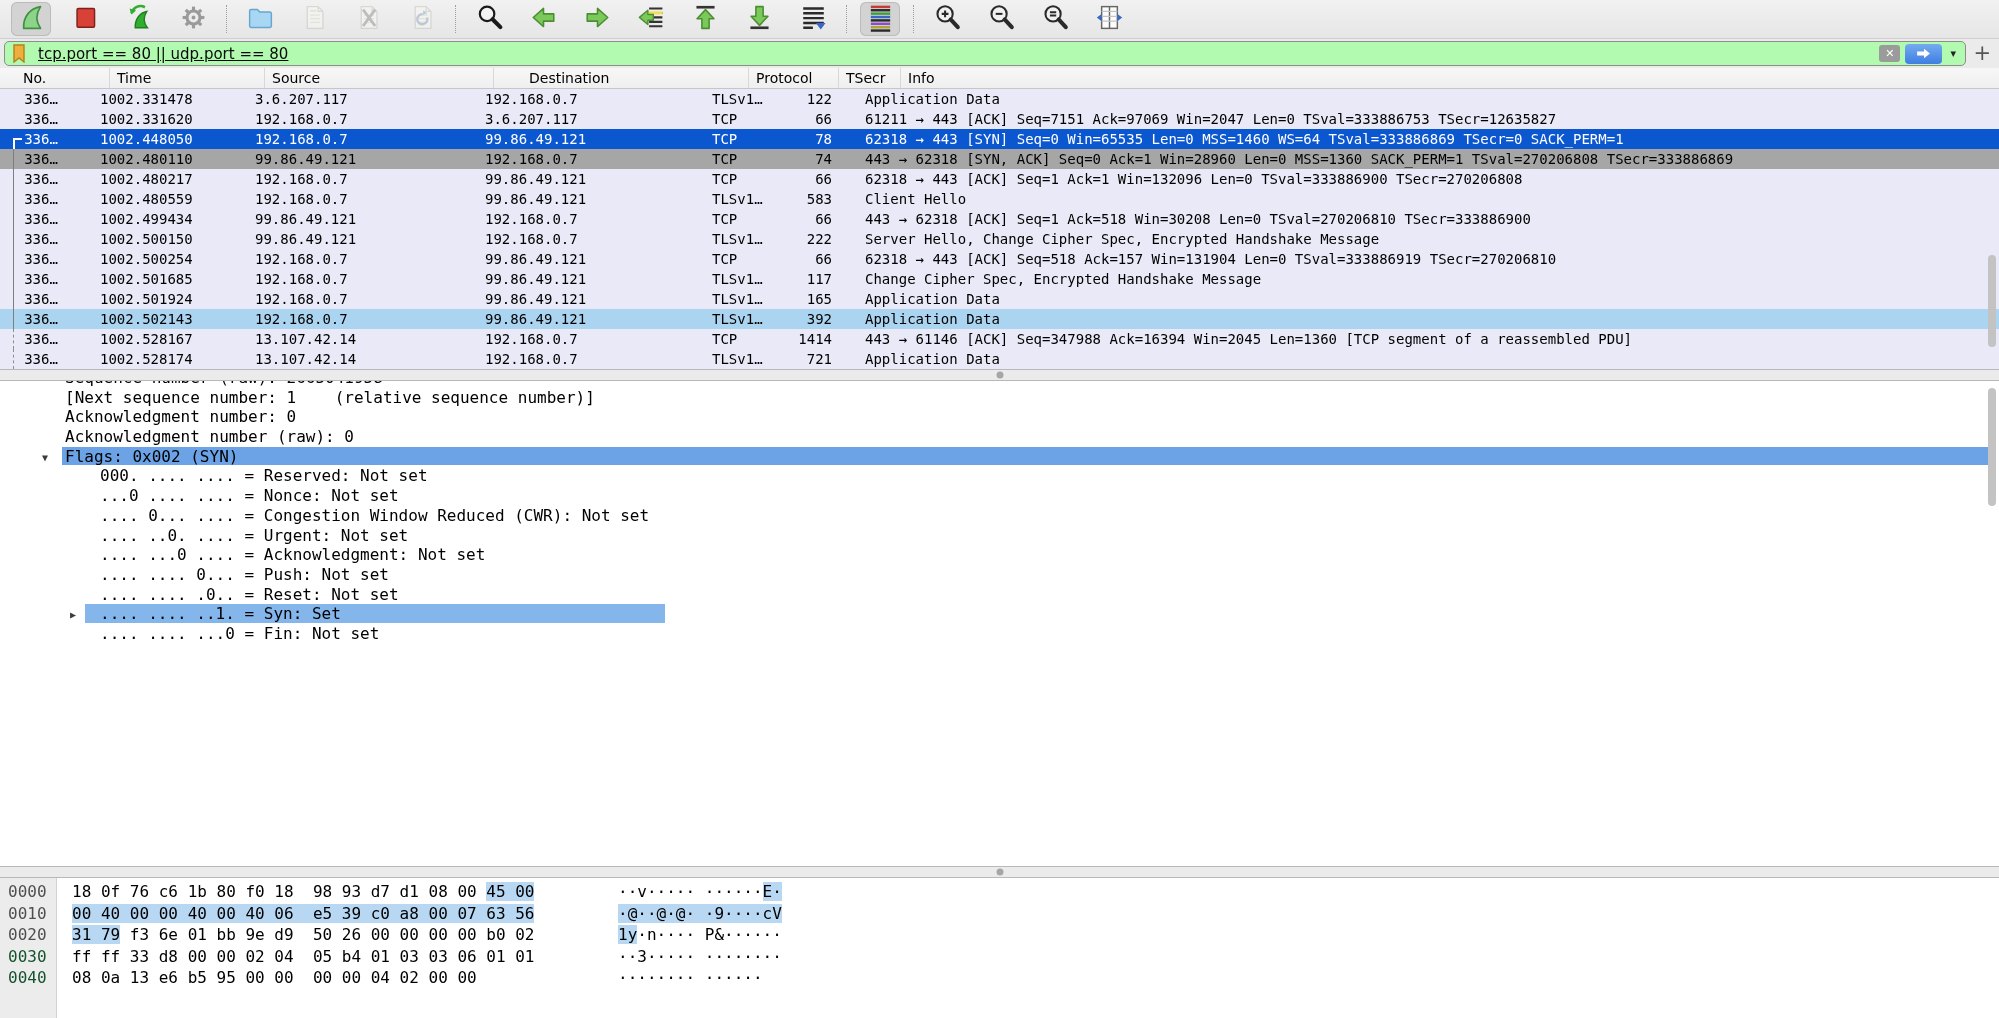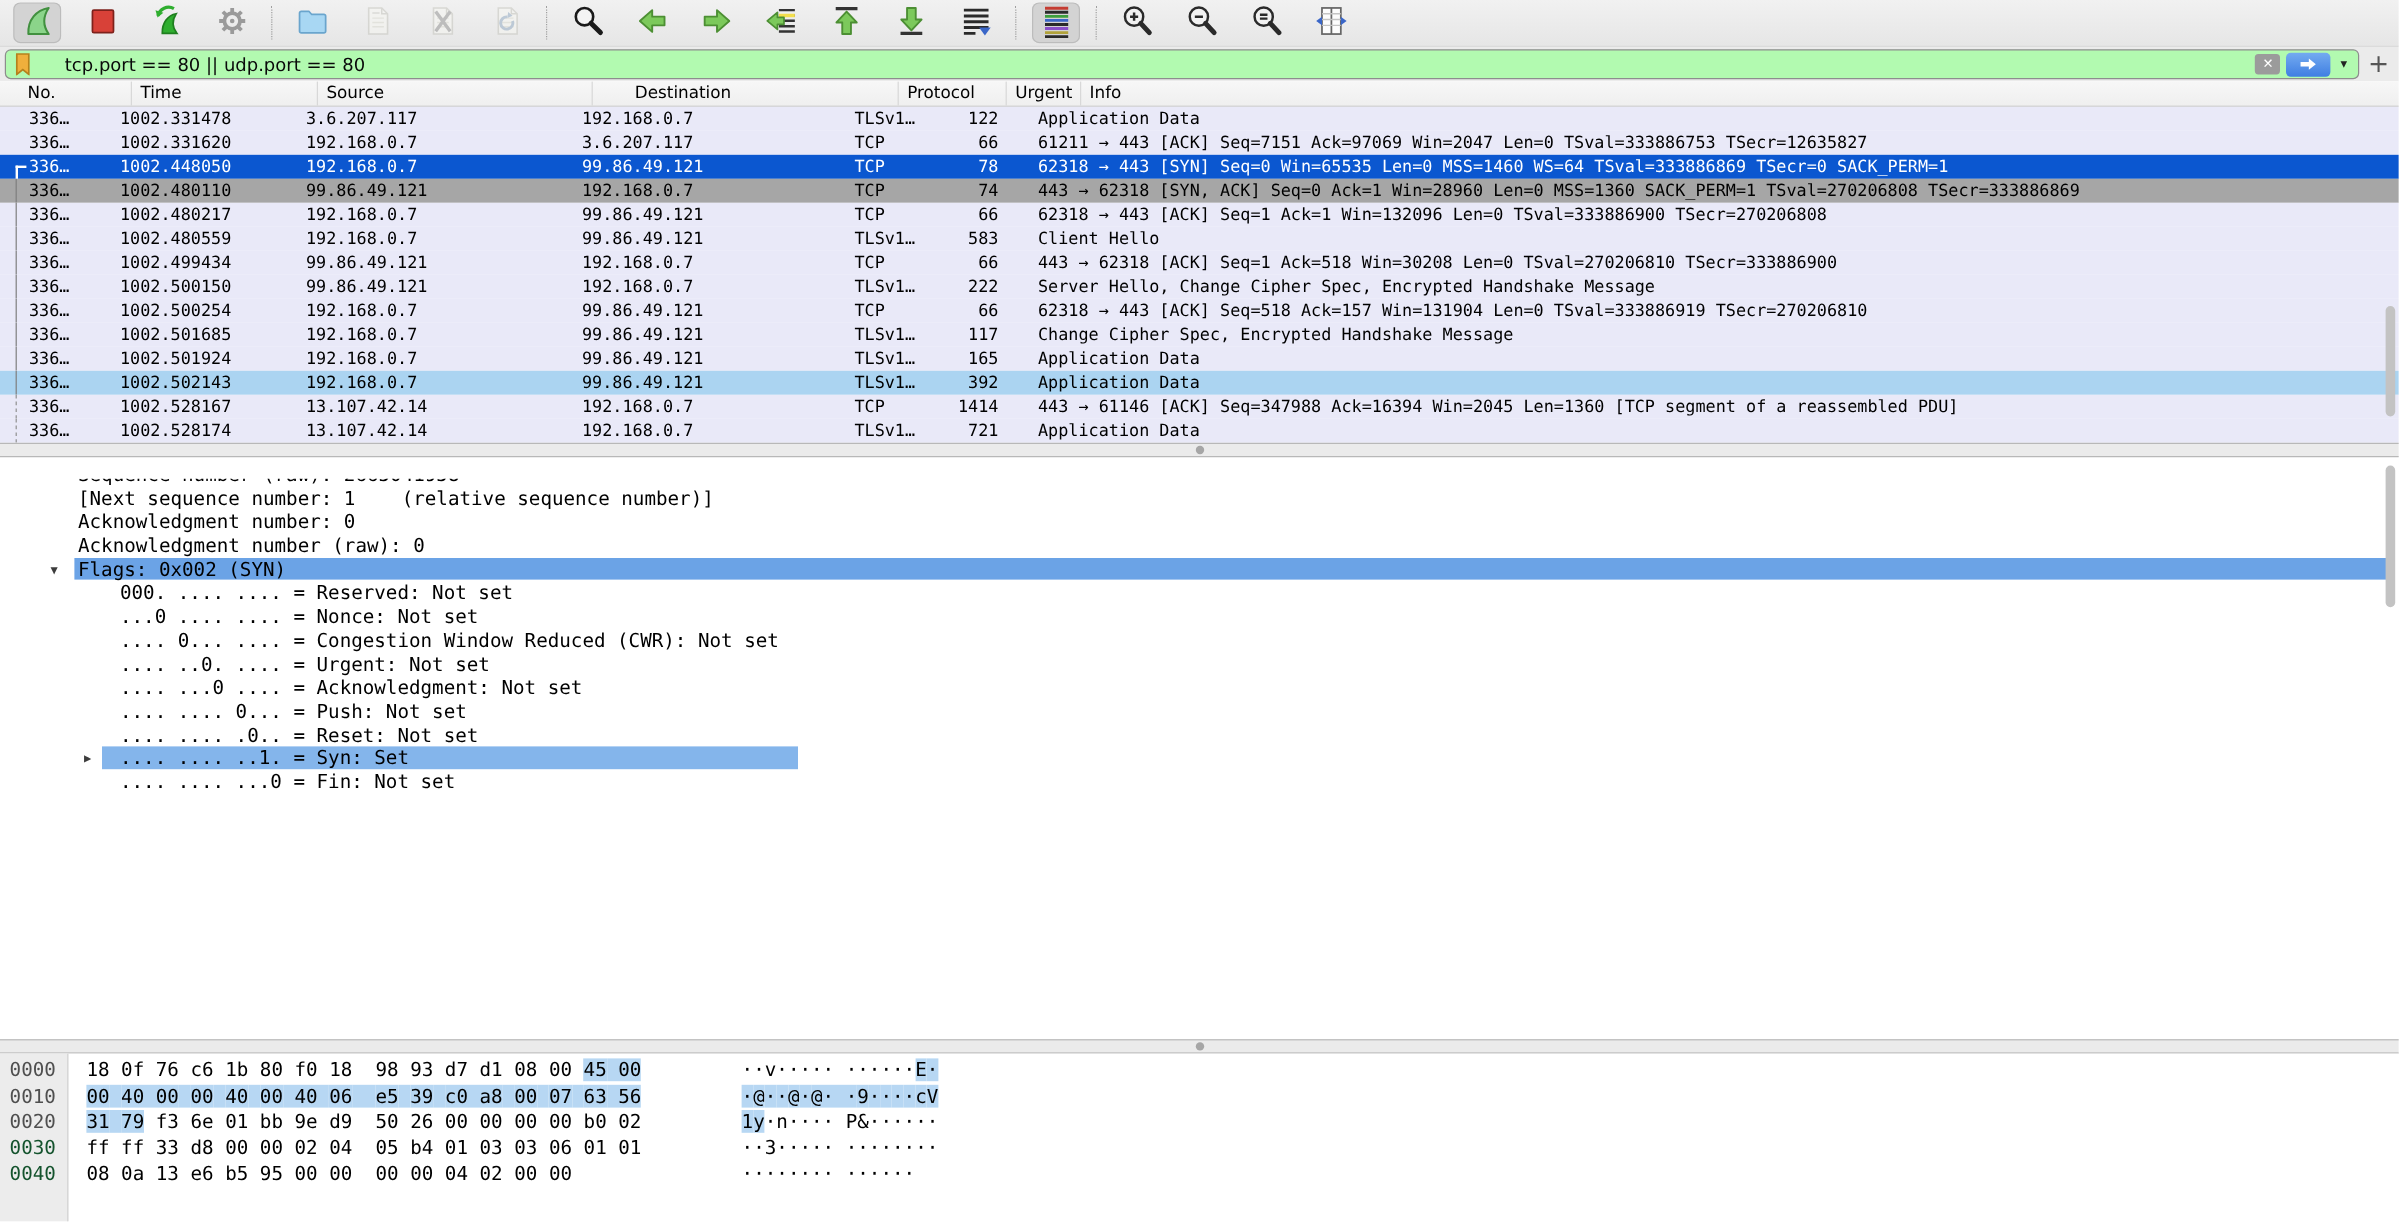--- a/index.html
+++ b/index.html
@@ -17,22 +17,22 @@
   .tool.disabled { opacity:.5; }
   .tool svg { width:29px; height:29px; }
   .tsep { width:1px; height:28px; margin:0 6px; border-left:1px dotted #9f9f9f; flex:0 0 auto; }
 
   
   .filter-row { position:absolute; top:39px; left:0; width:1999px; height:29px; background:#ebebeb; }
   .filter-field { position:absolute; left:4px; width:1962px; top:2px; height:25px;
                   background:var(--filter-bg,#b2fab0); border:1px solid #8d8d8d; border-radius:5px;
                   display:flex; align-items:center; }
   .bookmark { margin-left:7px; flex:0 0 auto; display:flex; }
-  .fvalue { margin-left:27px; font-size:15px; color:#0a0a0a; flex:1 1 auto;
-            white-space:pre; overflow:hidden; }
+  .fvalue { margin-left:11px; font-size:15px; color:#0a0a0a; flex:1 1 auto;
+            white-space:pre; overflow:hidden;text-decoration:underline; }
   .clear-btn { width:21px; height:17px; border-radius:3px; background:#9b9b9b; color:#fff;
                font-size:11px; font-weight:bold; display:flex; align-items:center; justify-content:center;
                margin-right:5px; flex:0 0 auto; }
   .apply-btn { width:37px; height:20px; border-radius:4px; background:linear-gradient(#74abf0,#3f7ee2);
                display:flex; align-items:center; justify-content:center; flex:0 0 auto; }
   .caret { font-size:11px; color:#222; margin:0 9px 0 8px; flex:0 0 auto; }
   .add-filter { position:absolute; right:8px; top:0px; font-size:21px; color:#555; line-height:28px; }
 
   
   .plist { position:absolute; top:68px; left:0; width:1999px; height:301px; background:#fff; }
@@ -58,21 +58,21 @@
   .mark-dashed { border-left:1px dashed #8e8e8e; }
 
   
   .split { position:absolute; left:0; width:1999px; height:12px; background:#ebebeb;
            border-top:1px solid #b8b8b8; border-bottom:1px solid #b8b8b8; }
   .split .grip { position:absolute; left:50%; top:50%; transform:translate(-50%,-50%);
                  width:7px; height:7px; border-radius:50%; background:#a6a6a6; }
   #split1 { top:369px; } #split2 { top:866px; }
 
   
-  .details { position:absolute; top:399px; left:0; width:1999px; height:485px; background:#fff;
+  .details { position:absolute; top:381px; left:0; width:1999px; height:485px; background:#fff;
              overflow:hidden; font-family:"DejaVu Sans Mono","Liberation Mono",monospace; font-size:16px; }
   .dinner { margin-top:-13px; }
   .dline { position:relative; height:19.7px; line-height:19.7px; white-space:pre; }
   .dline .txt { position:absolute; left:65px; z-index:1; }
   .dline.lvl2 .txt { left:100px; }
   .exp { position:absolute; left:42px; top:1px; font-size:10px; color:#3c3c3c; z-index:2; }
   .lvl2 .exp { left:70px; }
   .hl-full { position:absolute; left:62px; right:8px; top:0; bottom:1px; background:var(--field-hl,#6ba3e6); }
   .hl-part { position:absolute; left:85px; width:580px; top:0; bottom:1px; background:var(--field-hl-part,#84b5eb); }
 
@@ -275,21 +275,21 @@
   <span class="add-filter">+</span>
 </div>
 
 <div class="plist">
   <div class="phead">
       <div class="hc hc0">No.</div>
       <div class="hc hc1">Time</div>
       <div class="hc hc2">Source</div>
       <div class="hc hc3">Destination</div>
       <div class="hc hc4">Protocol</div>
-      <div class="hc hc5">Urgent</div>
+      <div class="hc hc5">TSecr</div>
       <div class="hc hc6">Info</div>
     </div>
   <div>
       <div class="prow"><div class="pc pc0">336…</div><div class="pc pc1">1002.331478</div><div class="pc pc2">3.6.207.117</div><div class="pc pc3">192.168.0.7</div><div class="pc pc4">TLSv1…</div><div class="pc pc5">122</div><div class="pc pc6">Application Data</div></div>
       <div class="prow"><div class="pc pc0">336…</div><div class="pc pc1">1002.331620</div><div class="pc pc2">192.168.0.7</div><div class="pc pc3">3.6.207.117</div><div class="pc pc4">TCP</div><div class="pc pc5">66</div><div class="pc pc6">61211 → 443 [ACK] Seq=7151 Ack=97069 Win=2047 Len=0 TSval=333886753 TSecr=12635827</div></div>
       <div class="prow sel"><div class="pc pc0">336…<div class="mark mark-corner"></div></div><div class="pc pc1">1002.448050</div><div class="pc pc2">192.168.0.7</div><div class="pc pc3">99.86.49.121</div><div class="pc pc4">TCP</div><div class="pc pc5">78</div><div class="pc pc6">62318 → 443 [SYN] Seq=0 Win=65535 Len=0 MSS=1460 WS=64 TSval=333886869 TSecr=0 SACK_PERM=1</div></div>
       <div class="prow gray"><div class="pc pc0">336…<div class="mark mark-line"></div></div><div class="pc pc1">1002.480110</div><div class="pc pc2">99.86.49.121</div><div class="pc pc3">192.168.0.7</div><div class="pc pc4">TCP</div><div class="pc pc5">74</div><div class="pc pc6">443 → 62318 [SYN, ACK] Seq=0 Ack=1 Win=28960 Len=0 MSS=1360 SACK_PERM=1 TSval=270206808 TSecr=333886869</div></div>
       <div class="prow"><div class="pc pc0">336…<div class="mark mark-line"></div></div><div class="pc pc1">1002.480217</div><div class="pc pc2">192.168.0.7</div><div class="pc pc3">99.86.49.121</div><div class="pc pc4">TCP</div><div class="pc pc5">66</div><div class="pc pc6">62318 → 443 [ACK] Seq=1 Ack=1 Win=132096 Len=0 TSval=333886900 TSecr=270206808</div></div>
       <div class="prow"><div class="pc pc0">336…<div class="mark mark-line"></div></div><div class="pc pc1">1002.480559</div><div class="pc pc2">192.168.0.7</div><div class="pc pc3">99.86.49.121</div><div class="pc pc4">TLSv1…</div><div class="pc pc5">583</div><div class="pc pc6">Client Hello</div></div>
       <div class="prow"><div class="pc pc0">336…<div class="mark mark-line"></div></div><div class="pc pc1">1002.499434</div><div class="pc pc2">99.86.49.121</div><div class="pc pc3">192.168.0.7</div><div class="pc pc4">TCP</div><div class="pc pc5">66</div><div class="pc pc6">443 → 62318 [ACK] Seq=1 Ack=518 Win=30208 Len=0 TSval=270206810 TSecr=333886900</div></div>

